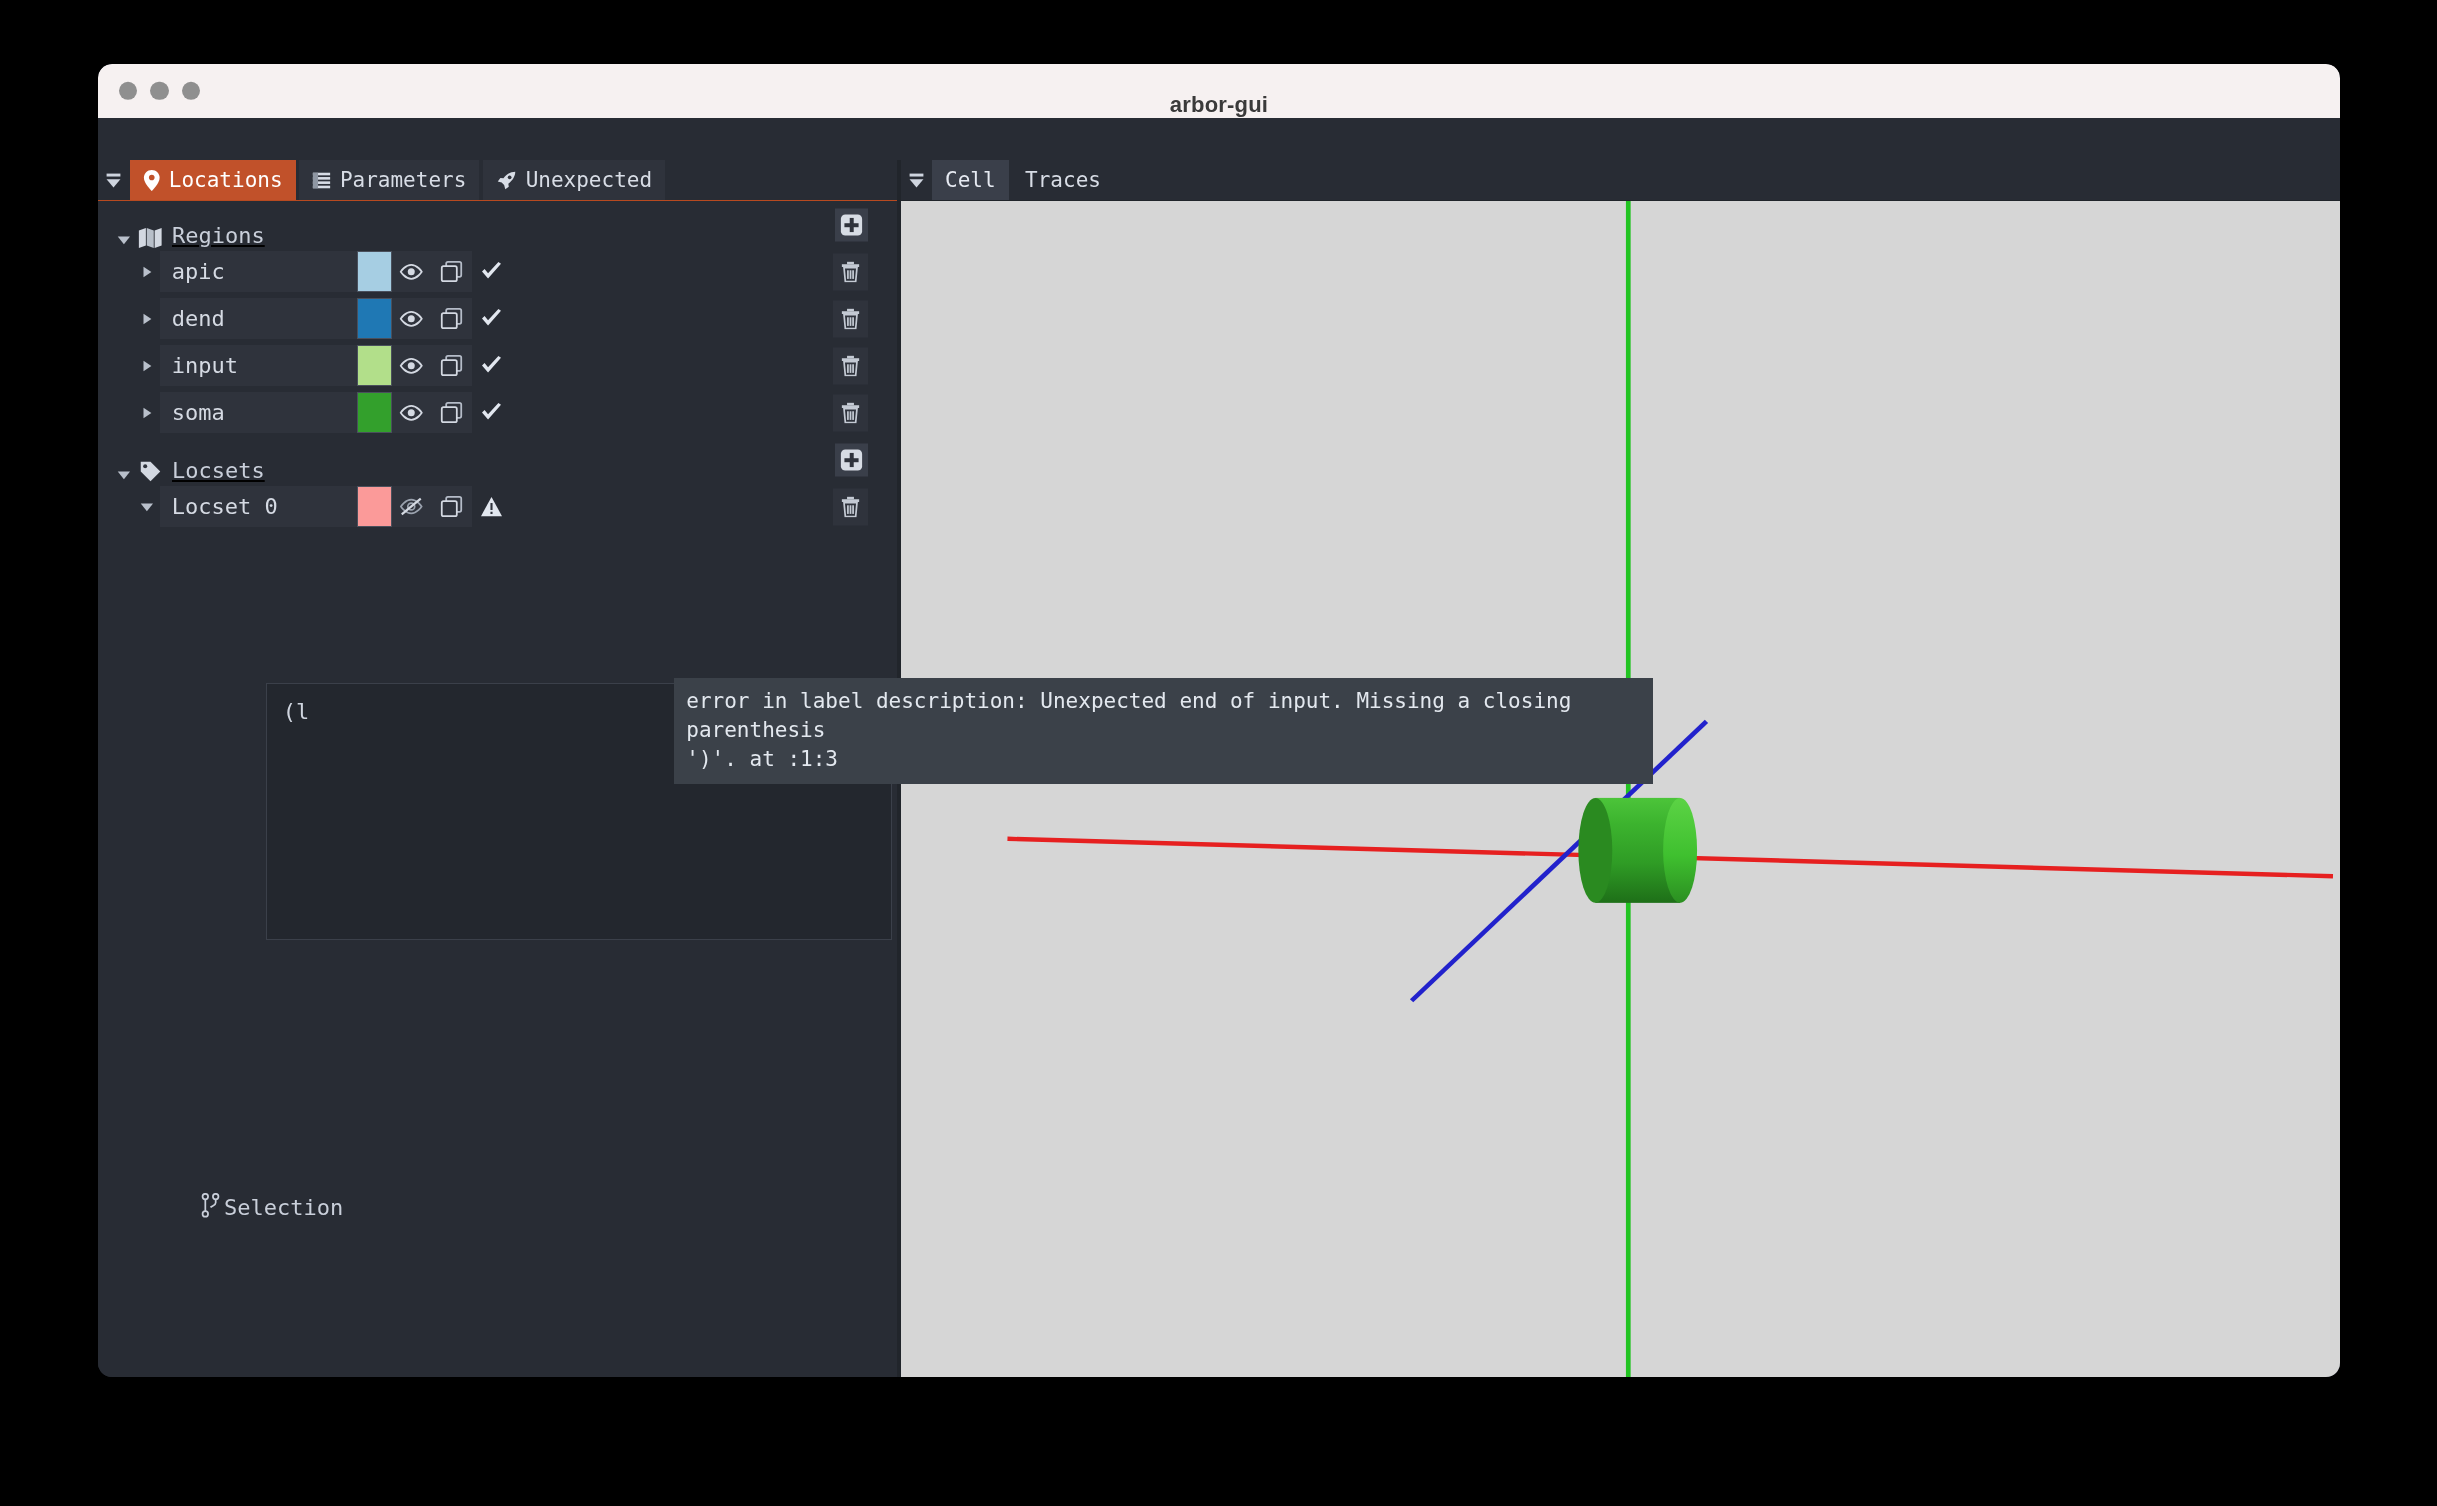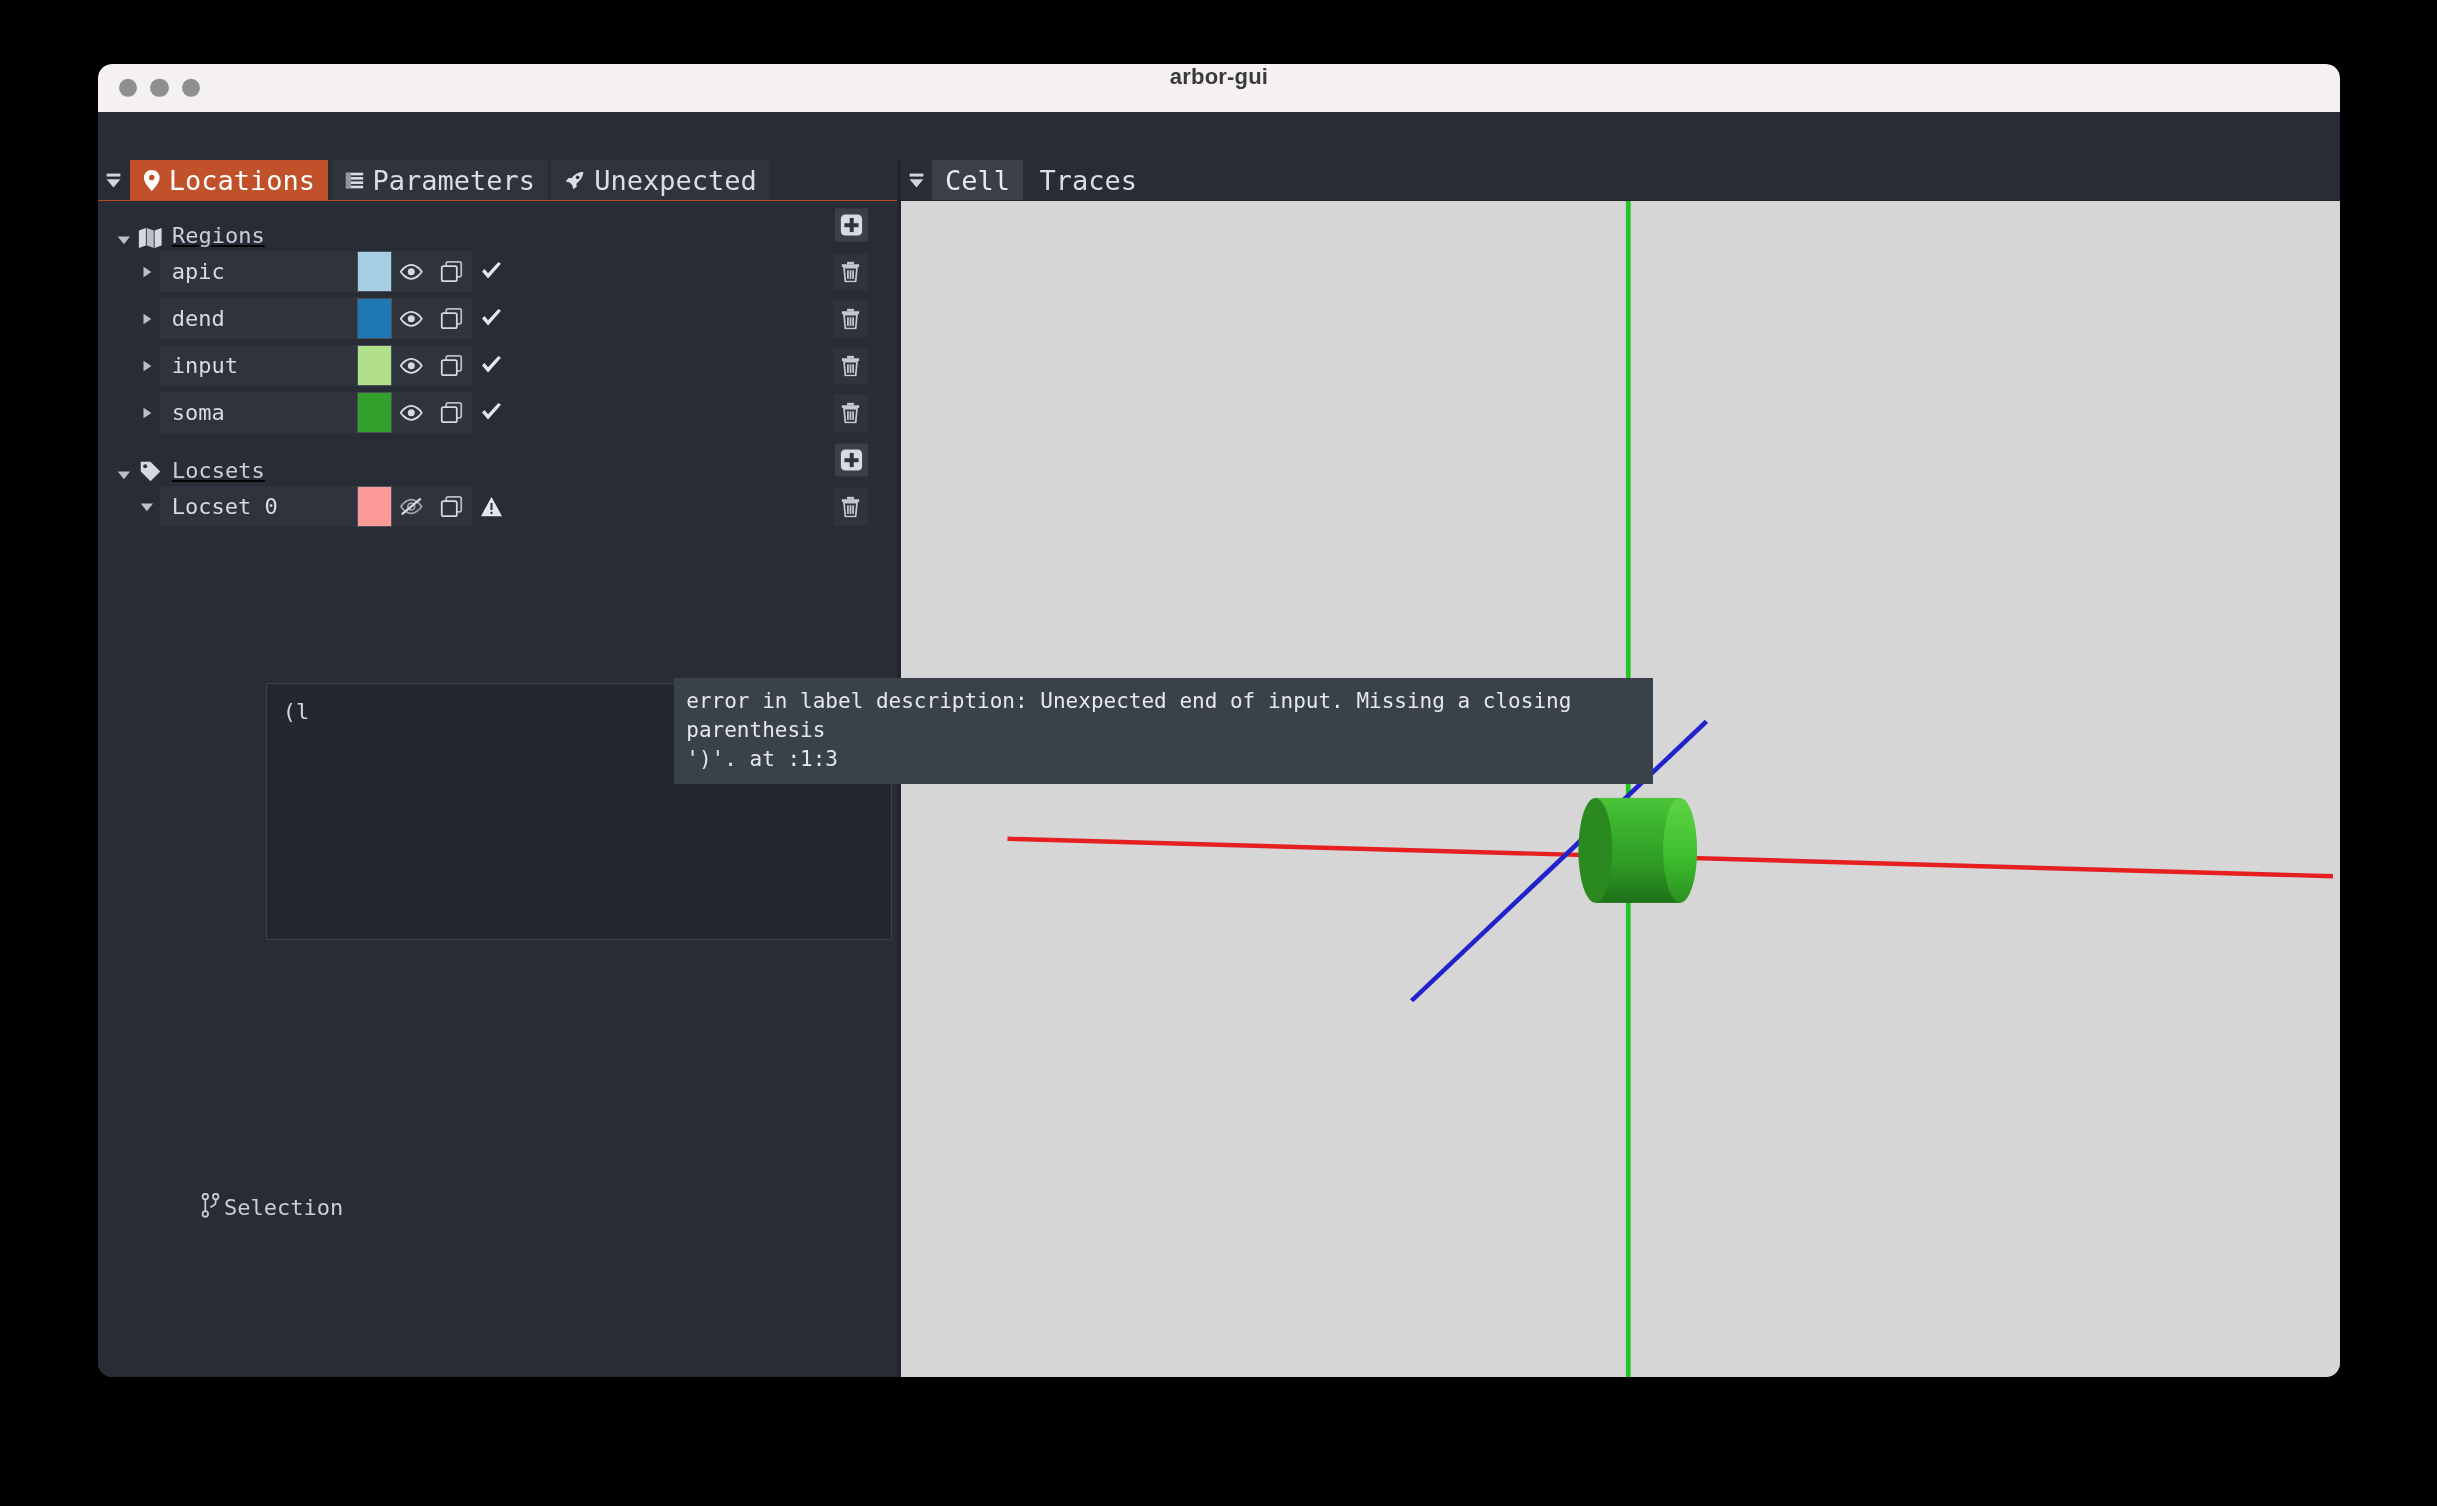--- a/index.html
+++ b/index.html
@@ -20,26 +20,26 @@
     width: 2242px;
     height: 1313px;
     border-radius: 14px;
     background: #282c34;
     overflow: hidden;
     box-shadow: 0 8.8px 35px rgba(0,0,0,0.8);
   }
 
   #titlebar {
     position: relative;
-    height: 48px;
+    height: 54px;
     background: #f6f1f1;
     border-top-left-radius: 14px;
     border-top-right-radius: 14px;
     display: flex;
-    align-items: flex-start;
+    align-items: flex-end;
   }
   #traffic { position: absolute; left: 21px; top: 50%; transform: translateY(-50%); display: flex; gap: 13px; }
   .dot { width: 18.4px; height: 18.4px; border-radius: 50%; background: #8f8f8f; }
   #window-title {
     width: 100%;
     text-align: center;
     font-family: "Liberation Sans", sans-serif;
     font-weight: bold;
     font-size: 22px;
     color: #3a3a3a;
@@ -105,21 +105,21 @@
     display: flex;
     align-items: center;
     justify-content: center;
     flex-shrink: 0;
   }
   .tab {
     display: flex;
     align-items: center;
     gap: 8.8px;
     padding: 0 13px;
-    font-size: 27px;
+    font-size: 21px;
     color: #d8dde6;
     background: #2f333c;
     margin-right: 3.5px;
     white-space: nowrap;
     cursor: pointer;
   }
   .tab.active { background: #c1512a; color: #ffffff; }
   .tab.flat { background: transparent; }
   .tab.flat.active { background: #3a3f4a; color: #e6eaf2; }
   .tab svg { display: block; }

